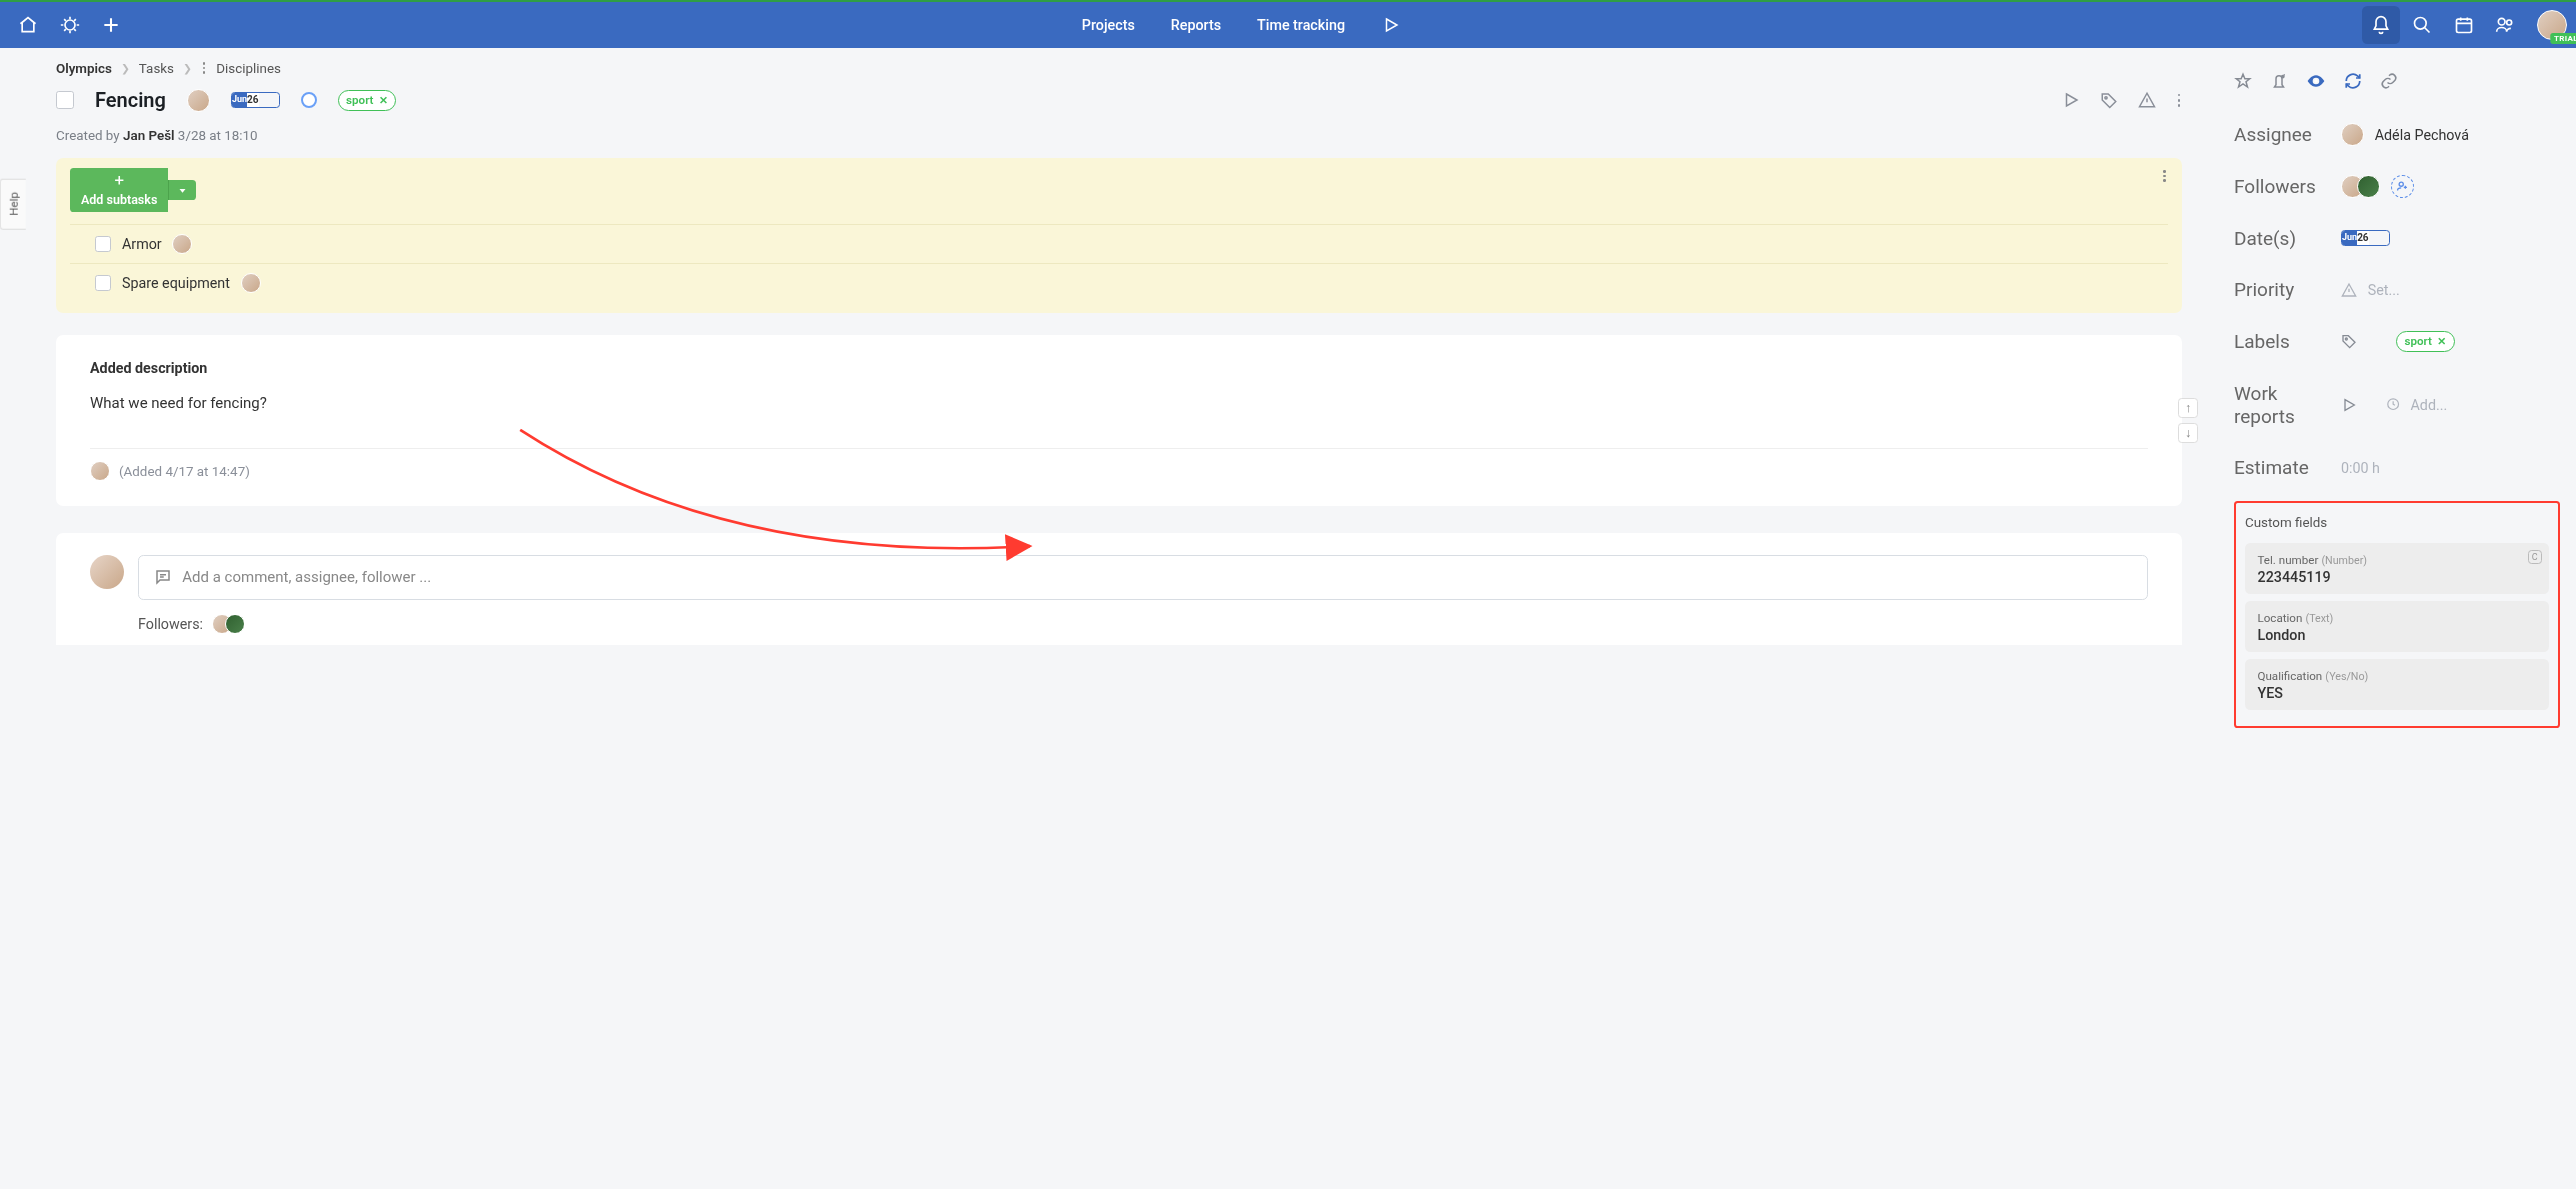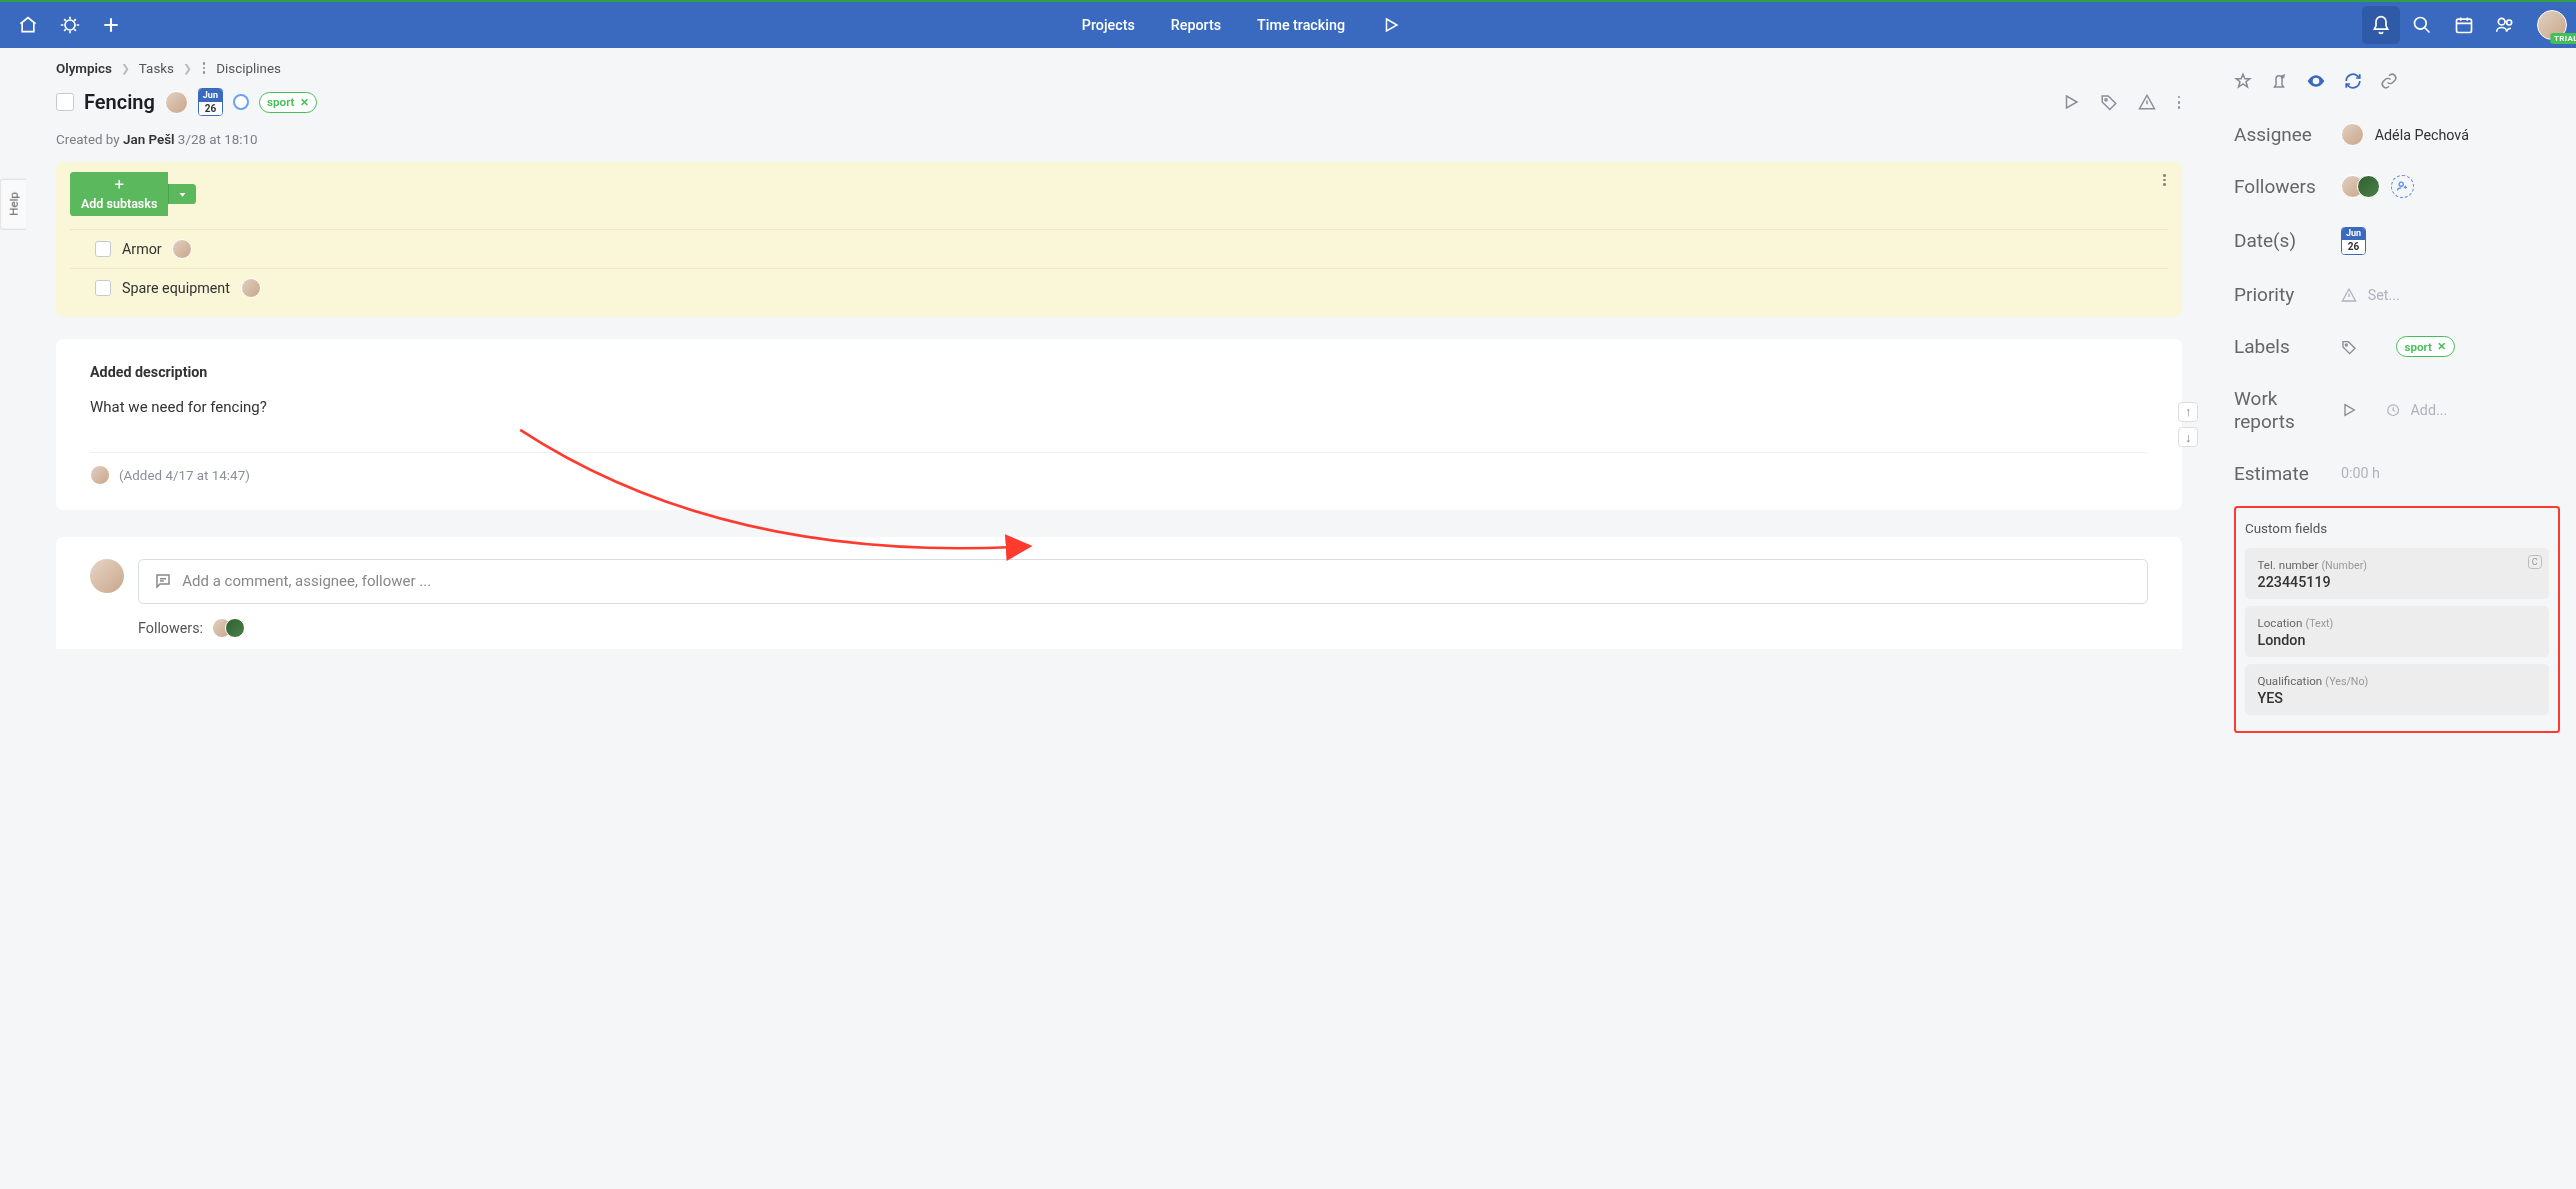--- a/index.html
+++ b/index.html
@@ -15,25 +15,25 @@
 .avatar { width:30px; height:30px; border-radius:50%; background:linear-gradient(135deg,#e0cfc2,#c9a789); border:1.8px solid #fff;}
 .help-tab { position:fixed; left:0; top:179px; background:#fafafa; border:0.9px solid #ddd; border-left:none; padding: 12.5px 5.4px; writing-mode:vertical-rl; transform:rotate(180deg); font-size:11.6px; color:#555; border-radius:0 3.6px 3.6px 0; cursor:pointer;}
 .page { display:flex; }
 .main { flex:1; padding: 12.5px 0 0 56px; min-width: 0;}
 .sidebar { width: 358px; padding: 23px 16px 10.7px 16px; }
 .breadcrumb { display:flex; align-items:center; gap:9px; color:#555; font-size:13.4px; margin-bottom: 12.5px;}
 .breadcrumb .sep { color:#bbb; font-size:10.7px;}
 .breadcrumb .strong { font-weight:600; color:#333;}
 .kebab-small { display:inline-flex; flex-direction:column; gap:1.8px; padding:1.8px; }
 .kebab-small span{ width:2.7px;height:2.7px;background:#888;border-radius:50%;}
-.task-head { display:flex; align-items:center; gap: 10px; margin-bottom: 16px;}
+.task-head { display:flex; align-items:center; gap: 21px; margin-bottom: 16px;}
 .task-head .cbox { width:18px; height:18px; border:1.8px solid #c5c9d0; border-radius:2.7px; background:#fff; cursor:pointer;}
 .task-head h1 { font-size:20px; font-weight:600; color:#1b1f24;}
 .mini-avatar { width:23px; height:23px; border-radius:50%; background:linear-gradient(135deg,#e0cfc2,#c9a789); border:0.9px solid #fff;}
-.date-chip2 { display:inline-flex; flex-direction:column; line-height:1; border-radius:3.6px; overflow:hidden; width:25px; text-align:center; border:0.9px solid #3a6ac0;}
+.date-chip2 { display:inline-flex; flex-direction:row; line-height:1; border-radius:3.6px; overflow:hidden; width:49px; text-align:center; border:0.9px solid #3a6ac0;}
 .date-chip2 .mo{background:#3a6ac0;color:#fff;font-size:9px;font-weight:700;padding:1.8px 0;}
 .date-chip2 .da{background:#fff;color:#333;font-size:10px;font-weight:700;padding:1.8px 0;}
 .empty-circle { width:16px; height:16px; border-radius:50%; border:2.7px solid #6aa0f7; background:#fff;}
 .tag-chip { border:1.3px solid #40c057; color:#40c057; padding: 2.7px 7.2px; border-radius: 18px; font-size:11.6px; font-weight:600; display:inline-flex;align-items:center;gap:5.4px;background:#fff;}
 .tag-chip .x{color:#40c057;font-size:10.7px;cursor:pointer;}
 .head-actions { margin-left:auto; display:flex; gap: 20px; align-items:center; color:#8a8f99; padding-right: 36px;}
 .head-actions .iconb { cursor:pointer; display:flex;}
 .created { color:#7a7f87; font-size:13.4px; margin-bottom: 14.3px;}
 .created strong { color:#333; font-weight:600;}
 .subtasks-card { background:#faf6d8; border-radius:7.2px; padding: 10.7px 14.3px; margin-right: 36px; position:relative; margin-bottom: 21.5px;}

